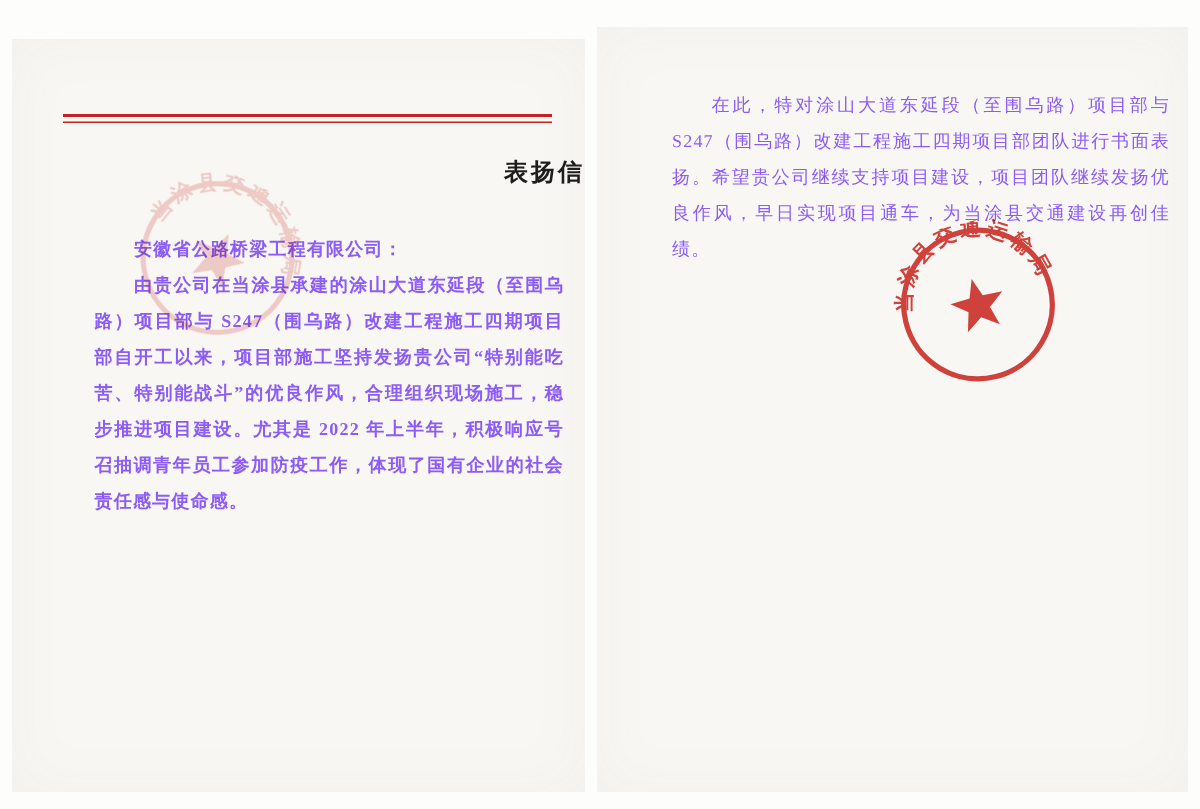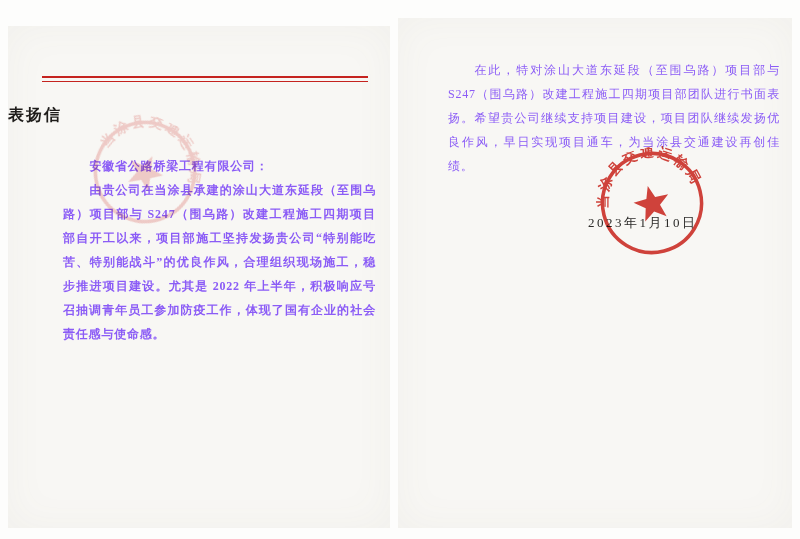--- a/index.html
+++ b/index.html
@@ -18,21 +18,21 @@
   .letterhead{
     position:absolute;left:0;right:0;top:16px;text-align:center;
     color:#c5231f;font-size:22px;font-weight:bold;letter-spacing:6px;
     white-space:nowrap;
   }
   .letterhead-rule{
     position:absolute;left:34px;right:22px;top:50px;height:3px;
     border-top:2.5px solid #c5231f;border-bottom:1px solid #c5231f;
   }
   .doc-title{
-    position:absolute;left:0;right:0;top:79px;text-align:left;
+    position:absolute;left:0;right:0;top:79px;text-align:right;
     color:#1f1d1b;font-size:16px;font-weight:bold;letter-spacing:2px;
   }
   .body-text{
     position:absolute;
     font-size:12px;line-height:24px;letter-spacing:.8px;
     color:#8b5cf6;text-align:justify;
   }
   #left-body{left:55px;right:14px;top:128px;font-weight:bold;}
   #right-body{left:50px;right:12px;top:40px;}
   .body-text p{margin:0;text-indent:2.2em;}
@@ -80,21 +80,20 @@
   </svg>
 </div>
 
 <div class="page" id="right-page">
   <div class="body-text" id="right-body">
     <div>
         <p>在此，特对涂山大道东延段（至围乌路）项目部与 S247（围乌路）改建工程施工四期项目部团队进行书面表扬。希望贵公司继续支持项目建设，项目团队继续发扬优良作风，早日实现项目通车，为当涂县交通建设再创佳绩。</p>
       </div>
   </div>
 
-  <div class="letter-date">2023年1月10日</div>
 
   <svg class="stamp" id="seal-right" viewBox="0 0 100 100" width="110" height="110">
     <defs>
         <path id="arcR" d="M 13,63 A 40,40 0 1 1 87,63"></path>
       </defs>
     <circle cx="50" cy="50" r="45" fill="none" stroke="#cf2a22" stroke-width="3.2"></circle>
     <path fill="#cf2a22" d="M50,34 L54.1,45.3 L66.2,45.8 L56.7,53.2 L60,64.8 L50,58 L40,64.8 L43.3,53.2 L33.8,45.8 L45.9,45.3 Z"></path>
     <text font-size="12.5" font-weight="bold" fill="#cf2a22" letter-spacing="2.5">
       <textPath href="#arcR" startOffset="18">当涂县交通运输局</textPath>
     </text>

